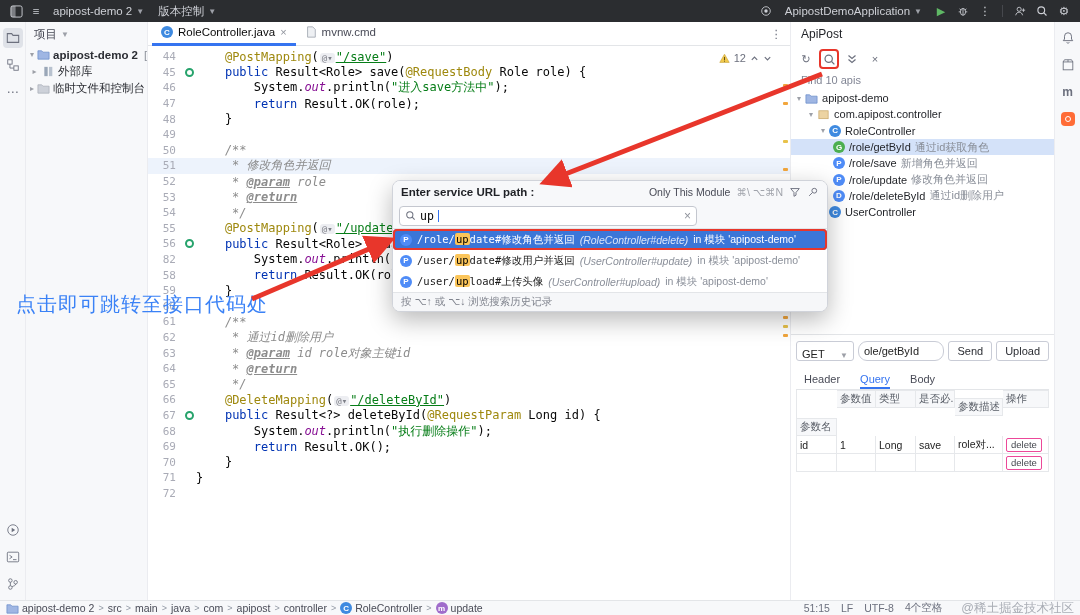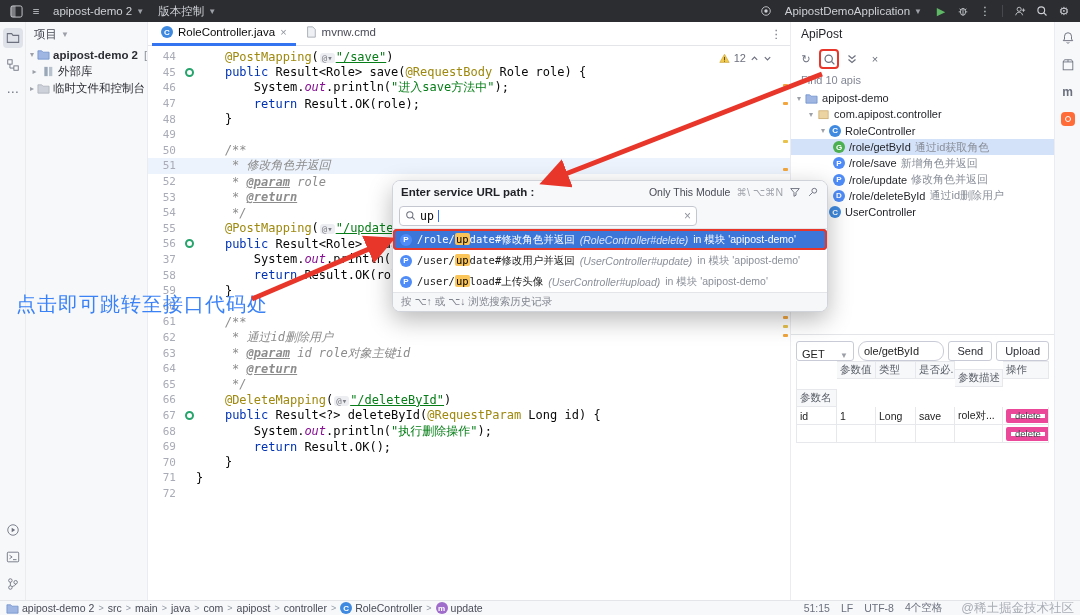--- a/index.html
+++ b/index.html
@@ -68,21 +68,21 @@
   .method{width:58px;height:20px;border:1px solid #c9ccd6;border-radius:3px;display:flex;align-items:flex-end;justify-content:space-between;padding:0 5px;background:#fff}
   .url{flex:1;height:20px;border:1px solid #c9ccd6;border-radius:9px;display:flex;align-items:center;padding:0 5px;background:#fff;overflow:hidden;white-space:nowrap}
   .btn{height:20px;border:1px solid #c9ccd6;border-radius:3px;background:#fff;padding:0 8px;display:flex;align-items:center;color:#2b2d33}
   .req-tabs{display:flex;gap:20px;margin-top:9px;padding:0 8px;border-bottom:1px solid #e3e5e8}
   .rtab{height:19px;display:flex;align-items:center;color:#494b57;border-bottom:2px solid transparent}
   .rtab.active{color:#3574f0;border-bottom-color:#3574f0}
   .tbl{margin-top:0;font-size:10.5px;border-left:1px solid #e6e8eb}
   .tr{display:flex}
   .td,.th{border-right:1px solid #e6e8eb;border-bottom:1px solid #e6e8eb;height:18px;display:flex;align-items:center;padding:0 3px;overflow:hidden;white-space:nowrap}
   .th{background:#f7f8fa;color:#595e67;border-top:1px solid #e6e8eb}
-  .del{height:14px;border:5px solid #ec4899;border-radius:2px;background:#fff;font-size:9.5px;color:#44474e;padding:0 4px;display:flex;align-items:center}
+  .del{height:14px;border:1px solid #ec4899;border-radius:2px;background:#fff;font-size:9.5px;color:#44474e;padding:0 4px;display:flex;align-items:center}
   
   .statusbar{position:absolute;left:0;right:0;bottom:0;height:15px;background:#f7f8fa;border-top:1px solid #e3e5e8;display:flex;align-items:center;padding:0 6px;font-size:10.5px;color:#494b57}
   .bc-item{display:flex;align-items:center;gap:3px}
   .bc-sep{color:#9198a3;margin:0 4px;font-size:9px}
   .sb-right{margin-left:auto;display:flex;align-items:center;gap:11px;color:#6c707e}
   .watermark{color:#a9adb5;font-size:12.5px;margin-left:8px}
   
   .popup{position:absolute;left:392px;top:180px;width:436px;background:#fff;border:1px solid #d0d3da;border-radius:8px;box-shadow:0 8px 24px rgba(0,0,0,.28);z-index:40;overflow:hidden}
   .pop-head{height:22px;display:flex;align-items:center;padding:0 8px;gap:6px;background:#f7f8fa}
   .pop-title{font-weight:bold;font-size:11.5px;color:#1f2126}
@@ -286,21 +286,21 @@
         <div class="cl"><span class="ln">47</span><span class="gi"></span><span class="ctext"><span class="t-p">        </span><span class="t-k">return</span><span class="t-p"> Result.OK(role);</span></span></div>
         <div class="cl"><span class="ln">48</span><span class="gi"></span><span class="ctext"><span class="t-p">    }</span></span></div>
         <div class="cl"><span class="ln">49</span><span class="gi"></span><span class="ctext"></span></div>
         <div class="cl"><span class="ln">50</span><span class="gi"></span><span class="ctext"><span class="t-c">    /**</span></span></div>
         <div class="cl sel"><span class="ln">51</span><span class="gi"></span><span class="ctext"><span class="t-c">     * 修改角色并返回</span></span></div>
         <div class="cl"><span class="ln">52</span><span class="gi"></span><span class="ctext"><span class="t-c">     * </span><span class="t-ct">@param</span><span class="t-c"> role</span></span></div>
         <div class="cl"><span class="ln">53</span><span class="gi"></span><span class="ctext"><span class="t-c">     * </span><span class="t-ct">@return</span></span></div>
         <div class="cl"><span class="ln">54</span><span class="gi"></span><span class="ctext"><span class="t-c">     */</span></span></div>
         <div class="cl"><span class="ln">55</span><span class="gi"></span><span class="ctext"><span class="t-p">    </span><span class="t-a">@PostMapping</span><span class="t-p">(</span><span class="t-i">@▾</span><span class="t-sl">"/update"</span><span class="t-p">)</span></span></div>
         <div class="cl"><span class="ln">56</span><span class="gi"><span class="api-dot"></span></span><span class="ctext"><span class="t-p">    </span><span class="t-k">public</span><span class="t-p"> Result&lt;Role&gt; update(</span><span class="t-a">@RequestBody</span><span class="t-p"> Role role) {</span></span></div>
-        <div class="cl"><span class="ln">37</span><span class="gi"></span><span class="ctext"><span class="t-p">        System.</span><span class="t-f">out</span><span class="t-p">.println(</span><span class="t-s">"进入update方法中"</span><span class="t-p">);</span></span></div>
+        <div class="cl"><span class="ln">82</span><span class="gi"></span><span class="ctext"><span class="t-p">        System.</span><span class="t-f">out</span><span class="t-p">.println(</span><span class="t-s">"进入update方法中"</span><span class="t-p">);</span></span></div>
         <div class="cl"><span class="ln">58</span><span class="gi"></span><span class="ctext"><span class="t-p">        </span><span class="t-k">return</span><span class="t-p"> Result.OK(role);</span></span></div>
         <div class="cl"><span class="ln">59</span><span class="gi"></span><span class="ctext"><span class="t-p">    }</span></span></div>
         <div class="cl"><span class="ln">60</span><span class="gi"></span><span class="ctext"></span></div>
         <div class="cl"><span class="ln">61</span><span class="gi"></span><span class="ctext"><span class="t-c">    /**</span></span></div>
         <div class="cl"><span class="ln">62</span><span class="gi"></span><span class="ctext"><span class="t-c">     * 通过id删除用户</span></span></div>
         <div class="cl"><span class="ln">63</span><span class="gi"></span><span class="ctext"><span class="t-c">     * </span><span class="t-ct">@param</span><span class="t-c"> id role对象主键id</span></span></div>
         <div class="cl"><span class="ln">64</span><span class="gi"></span><span class="ctext"><span class="t-c">     * </span><span class="t-ct">@return</span></span></div>
         <div class="cl"><span class="ln">65</span><span class="gi"></span><span class="ctext"><span class="t-c">     */</span></span></div>
         <div class="cl"><span class="ln">66</span><span class="gi"></span><span class="ctext"><span class="t-p">    </span><span class="t-a">@DeleteMapping</span><span class="t-p">(</span><span class="t-i">@▾</span><span class="t-sl">"/deleteById"</span><span class="t-p">)</span></span></div>
         <div class="cl"><span class="ln">67</span><span class="gi"><span class="api-dot"></span></span><span class="ctext"><span class="t-p">    </span><span class="t-k">public</span><span class="t-p"> Result&lt;?&gt; deleteById(</span><span class="t-a">@RequestParam</span><span class="t-p"> Long id) {</span></span></div>
@@ -408,20 +408,25 @@
         <span class="method">
           <span>GET</span>
           <span class="chev">▼</span>
         </span>
         <span class="url">
           <span>ole/getById</span>
         </span>
         <span class="btn">Send</span>
         <span class="btn">Upload</span>
       </div>
+      <div class="req-tabs">
+          <span class="rtab">Header</span>
+          <span class="rtab active">Query</span>
+          <span class="rtab">Body</span>
+        </div>
       <div class="tbl">
           <div class="tr">
             <span class="th" style="width: 40px; margin-top: 28px;">参数名</span>
             <span class="th" style="width: 39px;">参数值</span>
             <span class="th" style="width: 40px;">类型</span>
             <span class="th" style="width: 39px;">是否必...</span>
             <span class="th" style="width: 48px; margin-top: 8px;">参数描述</span>
             <span class="th" style="width: 46px;">操作</span>
           </div>
           <div class="tr">

